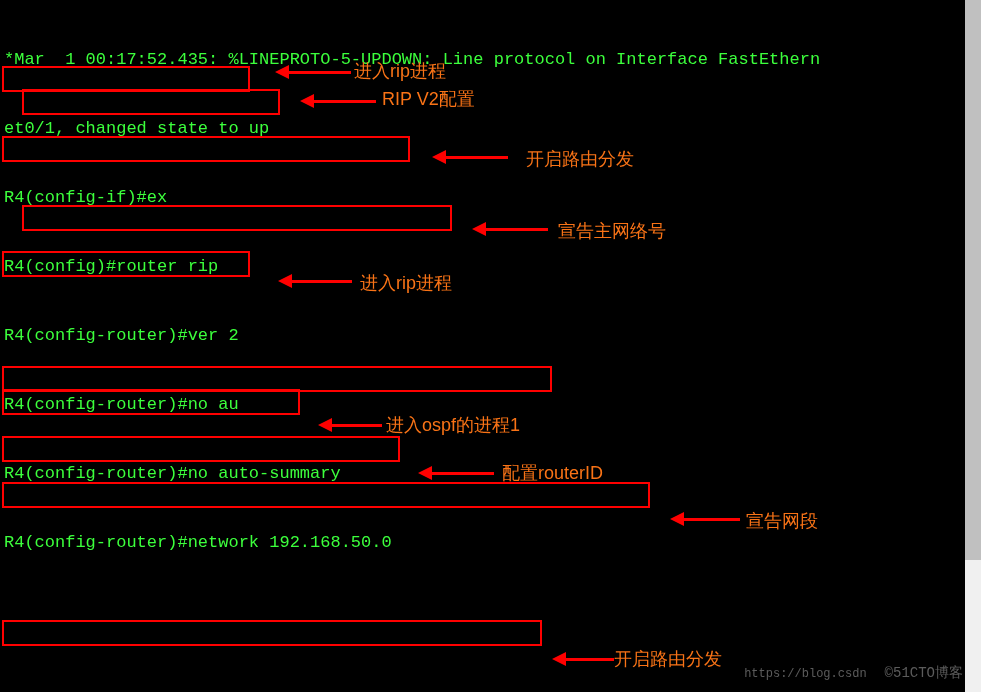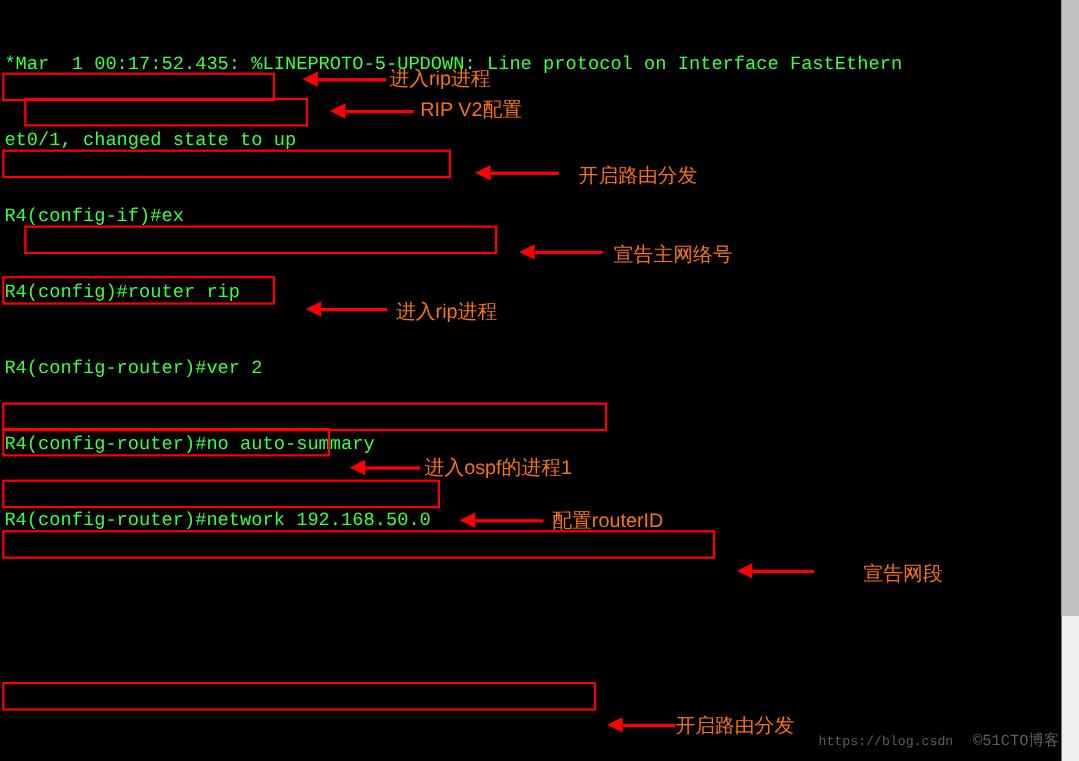--- a/index.html
+++ b/index.html
@@ -87,20 +87,21 @@
   </style>
 </head>
 <body>
 
 <div class="terminal">
   <span class="line">*Mar  1 00:17:52.435: %LINEPROTO-5-UPDOWN: Line protocol on Interface FastEthern</span>
   <span class="line">et0/1, changed state to up</span>
   <span class="line">R4(config-if)#ex</span>
   <span class="line">R4(config)#router rip</span>
   <span class="line">R4(config-router)#ver 2</span>
+  <span class="line">R4(config-router)#no au</span>
   <span class="line">R4(config-router)#no auto-summary</span>
   <span class="line">R4(config-router)#network 192.168.50.0</span>
   
   
   
   
   
   
   
   
@@ -164,21 +165,21 @@
       <div class="arrow-head"></div>
       <div class="arrow-line" style="width: 48px;"></div>
     </div>
     <div class="annotation" style="top: 60px; left: 354px;">进入rip进程</div>
     <div class="annotation" style="top: 88px; left: 382px;">RIP V2配置</div>
     <div class="annotation" style="top: 148px; left: 526px;">开启路由分发</div>
     <div class="annotation" style="top: 220px; left: 558px;">宣告主网络号</div>
     <div class="annotation" style="top: 272px; left: 360px;">进入rip进程</div>
     <div class="annotation" style="top: 414px; left: 386px;">进入ospf的进程1</div>
     <div class="annotation" style="top: 462px; left: 502px;">配置routerID</div>
-    <div class="annotation" style="top: 510px; left: 746px; margin-left: 39px;">宣告网段</div>
+    <div class="annotation" style="top: 510px; left: 746px;">宣告网段</div>
     <div class="annotation" style="top: 648px; left: 614px;">开启路由分发</div>
   </div>
 
 <div class="scrollbar">
   <div class="scrollbar-thumb"></div>
 </div>
 
 <div class="watermark">
   <span class="wm1">https://blog.csdn</span>
   <span class="wm2">©51CTO博客</span>

